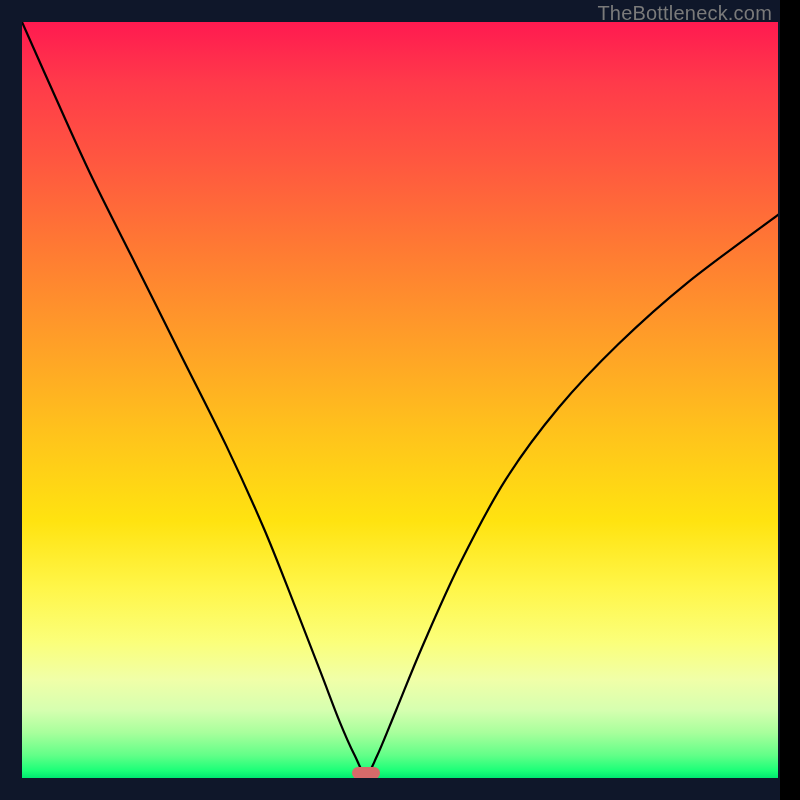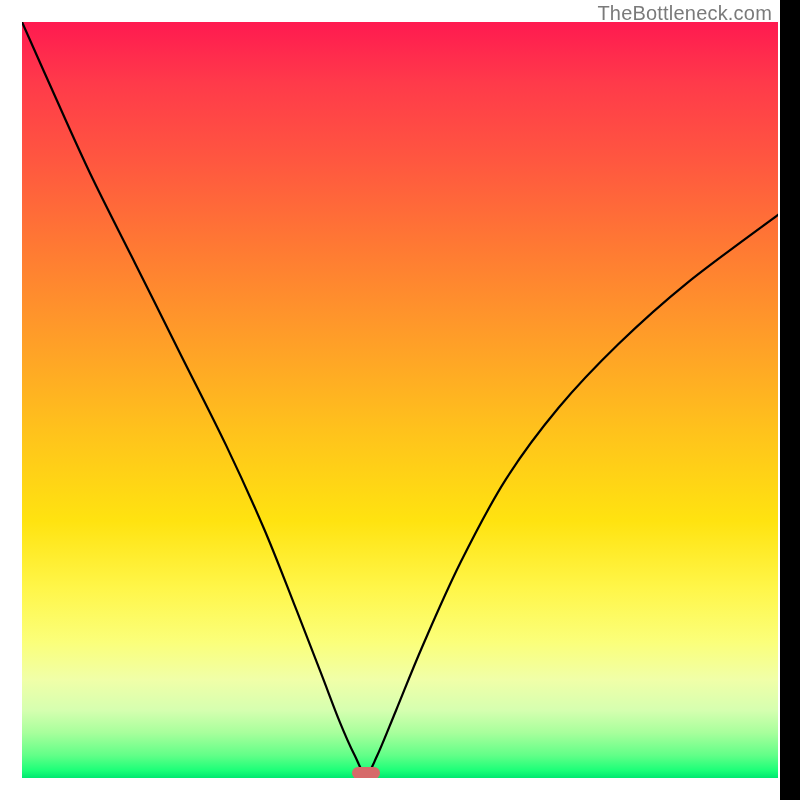--- a/index.html
+++ b/index.html
@@ -8,21 +8,21 @@
     width: 800px;
     height: 800px;
     overflow: hidden;
     background: #000;
     font-family: Arial, Helvetica, sans-serif;
   }
   .frame {
     position: relative;
     width: 780px;
     height: 800px;
-    background: #ffffff;
+    background: #0f172a;
   }
   .plot {
     position: absolute;
     left: 22px;
     top: 22px;
     width: 756px;
     height: 756px;
     overflow: hidden;
   }
   .gradient {

